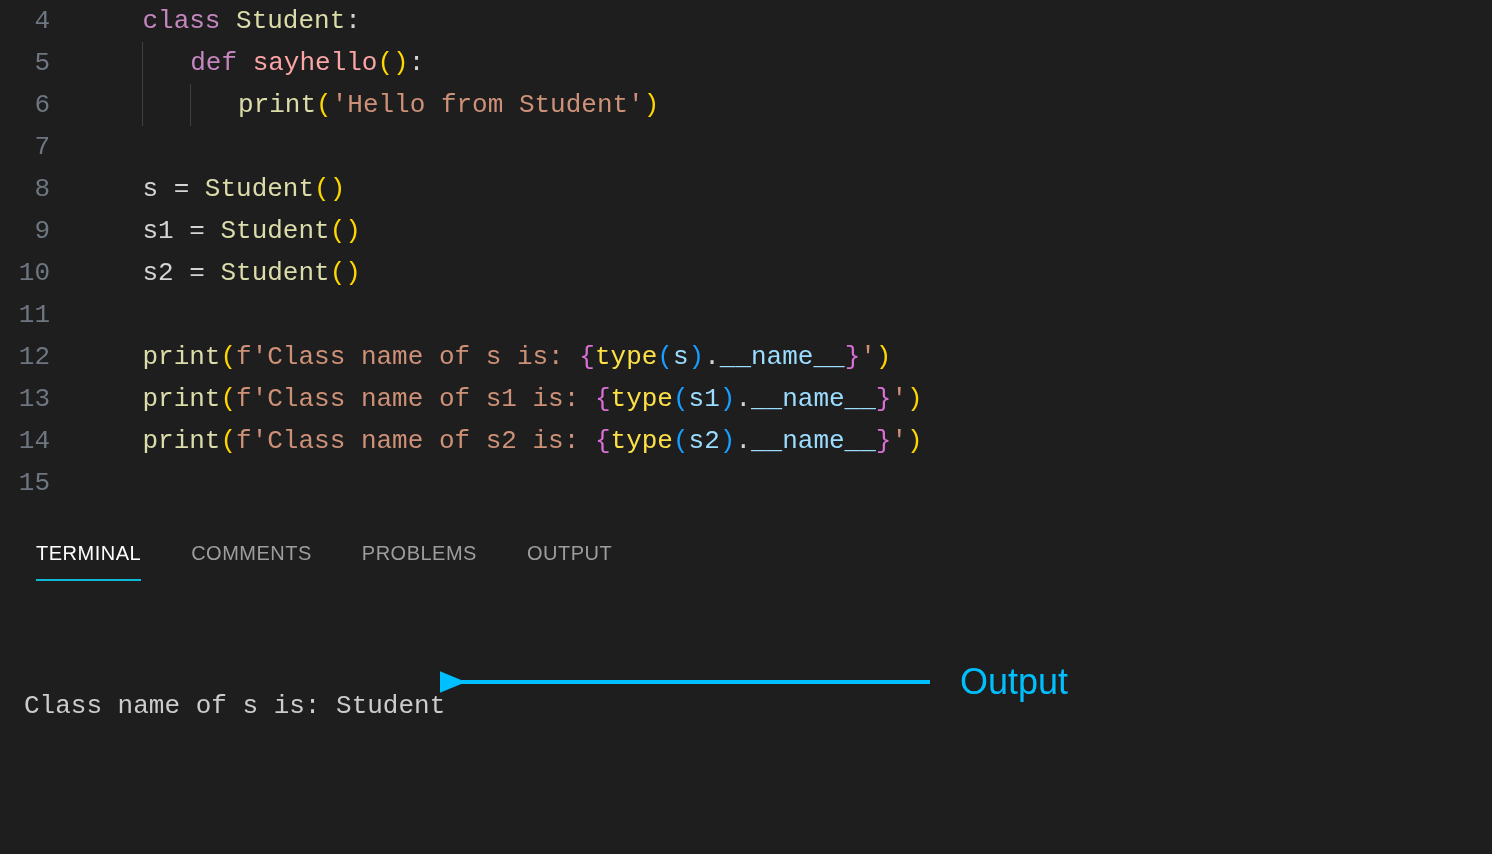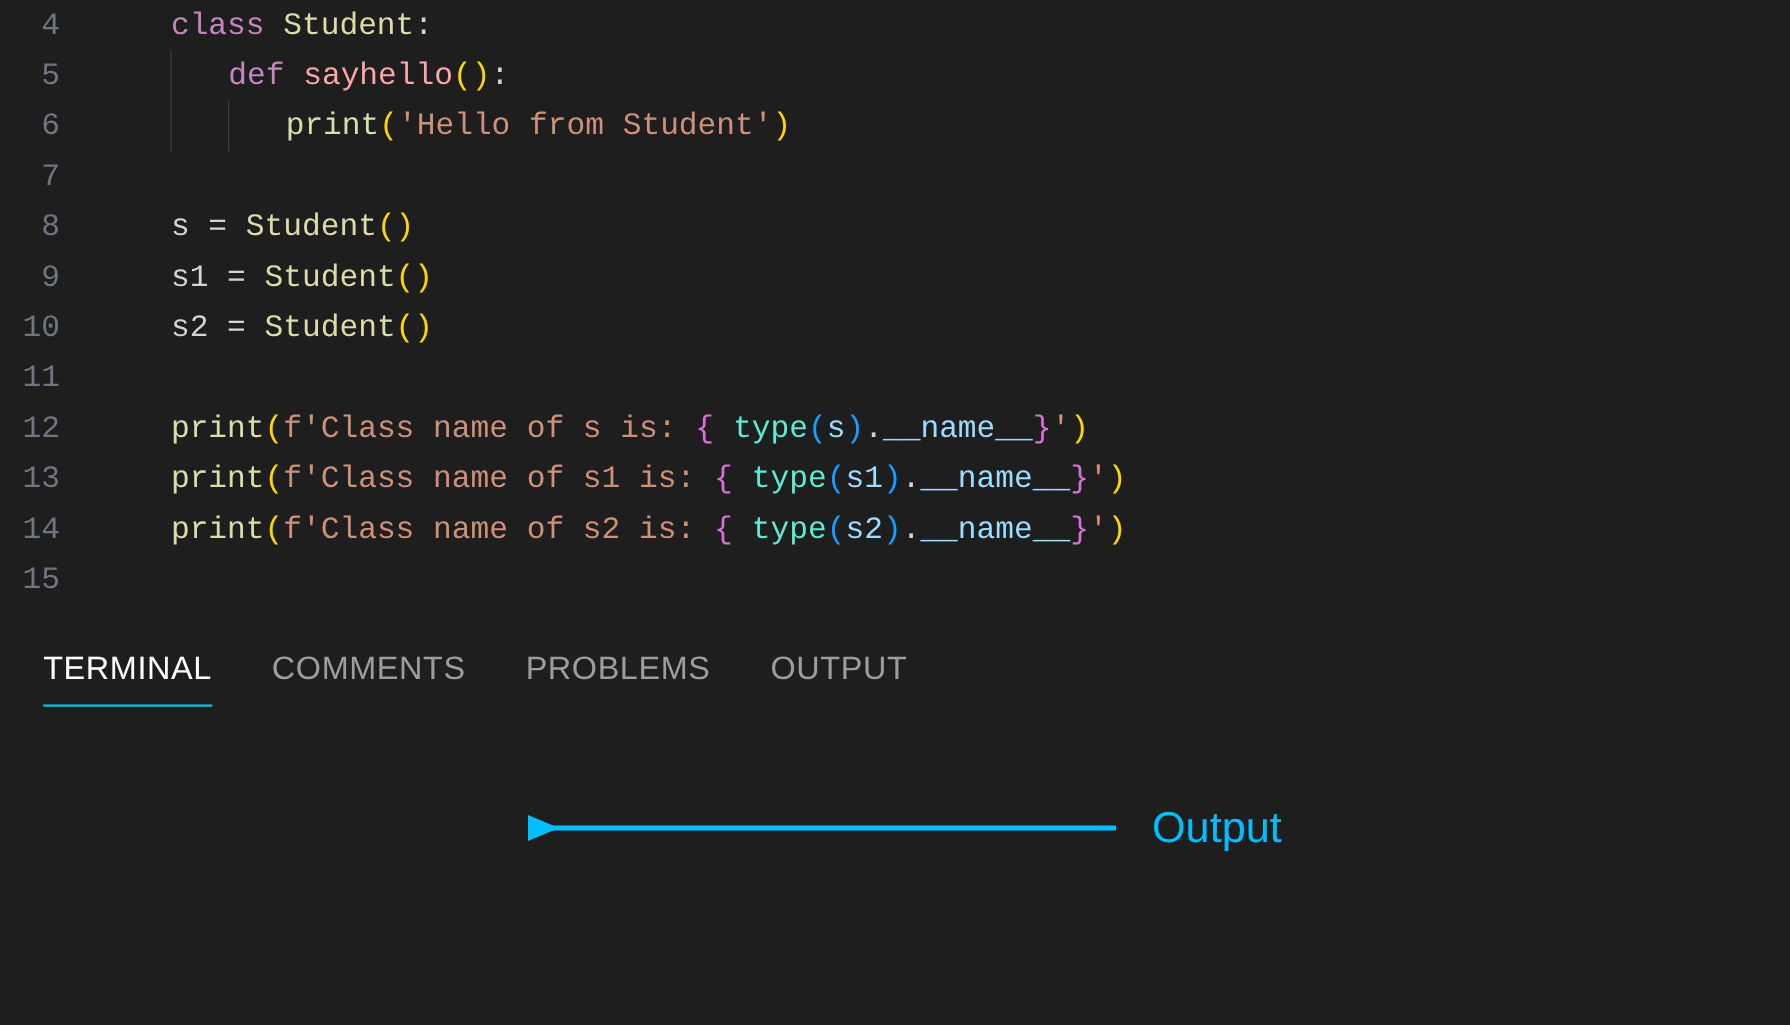--- a/index.html
+++ b/index.html
@@ -47,31 +47,31 @@
   .tk-def { color: #c586c0; }
   .tk-func { color: #dcdcaa; }
   .tk-funcname { color: #fca5a5; }
   .tk-paren { color: #ffd700; }
   .tk-paren2 { color: #da70d6; }
   .tk-paren3 { color: #179fff; }
   .tk-colon { color: #d4d4d4; }
   .tk-string { color: #ce9178; }
   .tk-var { color: #d4d4d4; }
   .tk-op { color: #d4d4d4; }
-  .tk-builtin { color: #5eead4; margin-left: 16px; }
+  .tk-builtin { color: #fde047; }
   .tk-fstring { color: #ce9178; }
   .tk-inside { color: #9cdcfe; }
   .tk-dunder { color: #d4d4d4; }
 
   .panel-tabs {
     display: flex;
     gap: 50px;
     padding: 18px 36px 0 36px;
     font-family: -apple-system, 'Segoe UI', Helvetica, Arial, sans-serif;
-    font-size: 27px;
+    font-size: 20px;
     color: #9d9d9d;
     letter-spacing: 0.5px;
     border-top: 0;
     margin-top: 20px;
   }
   .panel-tab {
     cursor: pointer;
     padding-bottom: 14px;
   }
   .panel-tab.active {
@@ -170,20 +170,21 @@
 </div>
 
 <div class="panel-tabs">
   <div class="panel-tab active">TERMINAL</div>
   <div class="panel-tab">COMMENTS</div>
   <div class="panel-tab">PROBLEMS</div>
   <div class="panel-tab">OUTPUT</div>
 </div>
 
 <div class="terminal">
+  <div class="terminal-line">Class name of s is: Student</div>
   
   
   
 
   <div class="annotation">
     <svg width="500" height="30">
       <defs>
         <marker id="arrowhead" markerWidth="12" markerHeight="10" refX="2" refY="5" orient="auto">
           <polygon points="12 0, 0 5, 12 10" fill="#00bfff"></polygon>
         </marker>

